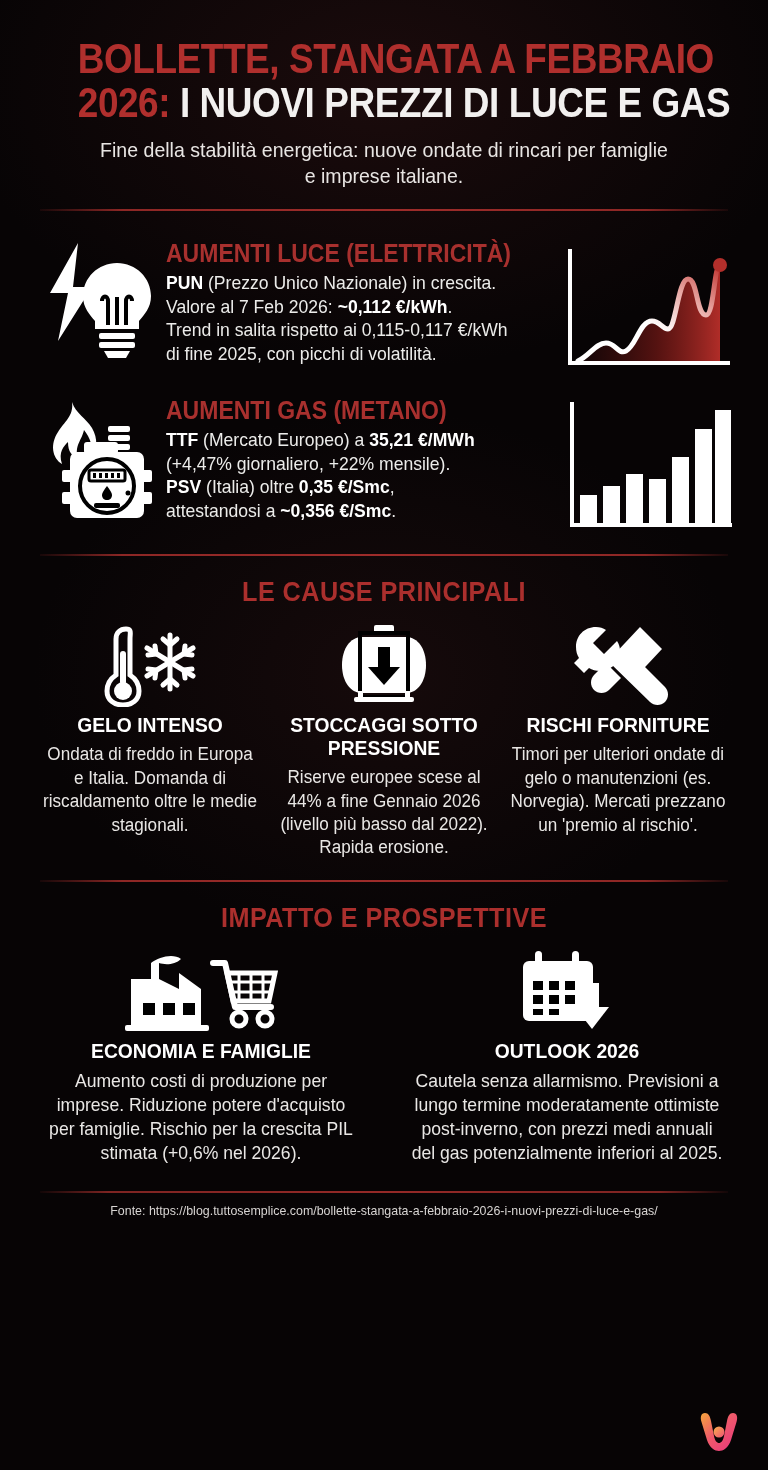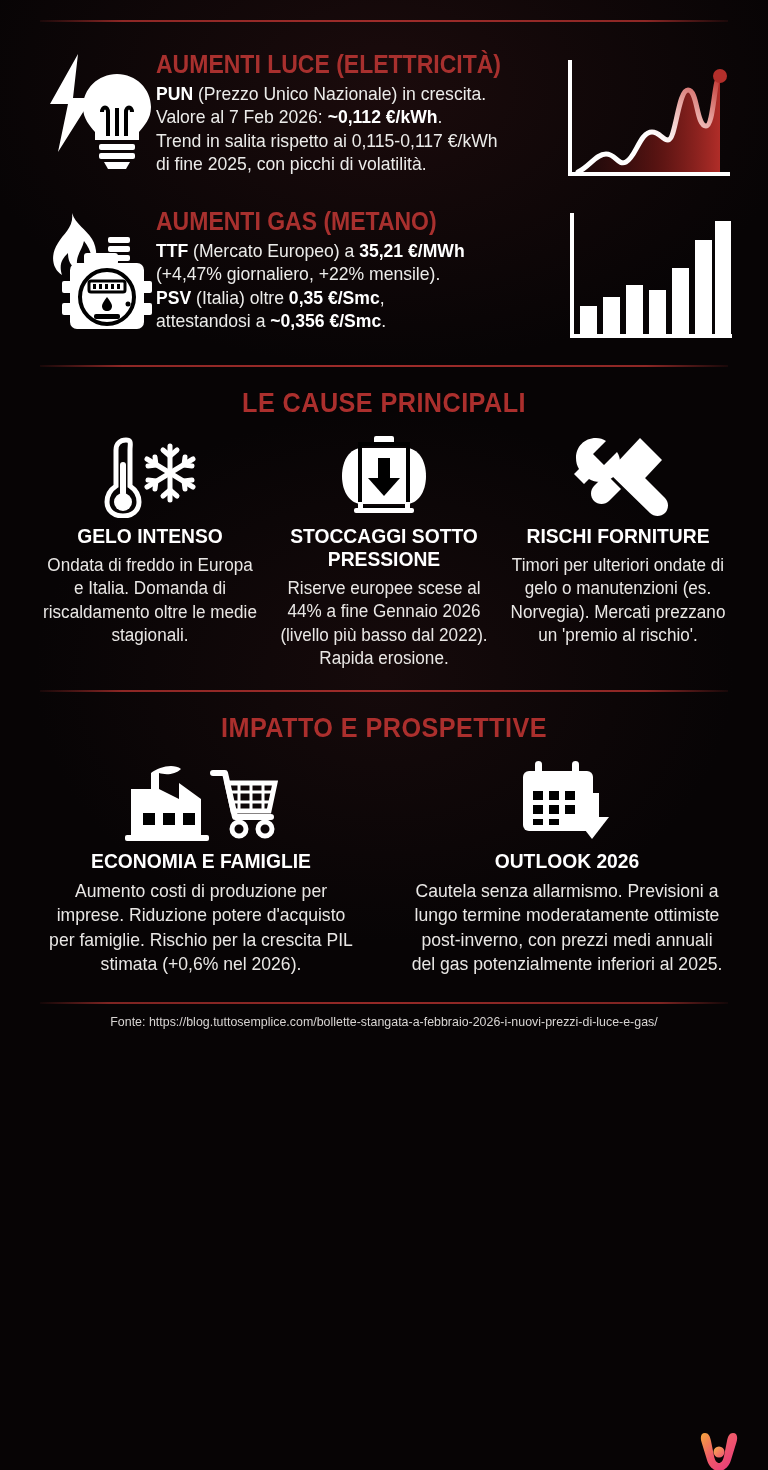--- a/index.html
+++ b/index.html
@@ -45,21 +45,21 @@
   }
 
   
   .divider {
     height: 2px;
     margin: 20px 4px;
     background: linear-gradient(to right, rgba(120,30,30,0.15), #8d2725 12%, #9e2c2a 50%, #8d2725 88%, rgba(120,30,30,0.15));
   }
 
   
-  .price-row { display: flex; align-items: flex-start; padding: 6px 0 0 8px; }
+  .price-row { display: flex; align-items: flex-start; gap: 10px; padding: 6px 0 0 8px; }
   .price-icon { width: 112px; flex: 0 0 112px; padding-top: 4px; }
   .price-body { flex: 1 1 auto; padding-top: 2px; }
   .block-head {
     font-family: "Liberation Sans Narrow", "Liberation Sans", sans-serif;
     font-weight: bold;
     font-size: 25px;
     color: #a8302e;
     letter-spacing: 0px;
     transform: scaleX(0.92);
     transform-origin: left;
@@ -122,20 +122,30 @@
     transform: scaleX(0.92); white-space: nowrap;
   }
   .logo-wrap { position: absolute; right: 28px; bottom: 18px; width: 42px; height: 44px; }
   svg { display: block; }
 </style>
 </head>
 <body>
 
 <div class="page">
 
+  <div class="title-wrap">
+    <div class="title-line l1">
+      <span class="t-red">BOLLETTE, STANGATA A FEBBRAIO</span>
+    </div>
+    <div class="title-line l2">
+      <span class="t-red">2026:</span>
+      <span class="t-white">I NUOVI PREZZI DI LUCE E GAS</span>
+    </div>
+    <div class="subtitle">Fine della stabilità energetica: nuove ondate di rincari per famiglie e imprese italiane.</div>
+  </div>
 
   <div class="divider"></div>
 
   <div class="price-row">
     <div class="price-icon">
       <svg width="112" height="118" viewBox="0 0 112 118" aria-hidden="true">
         <g fill="#ffffff">
           <path d="M34 2 L6 52 H24 L14 100 L48 46 H29 Z"></path>
           <g>
             <path d="M73 22 C92 22 107 37 107 55 C107 67 100 74 95 80 L95 88 H51 L51 80 C46 74 39 67 39 55 C39 37 54 22 73 22 Z" fill="#ffffff"></path>

